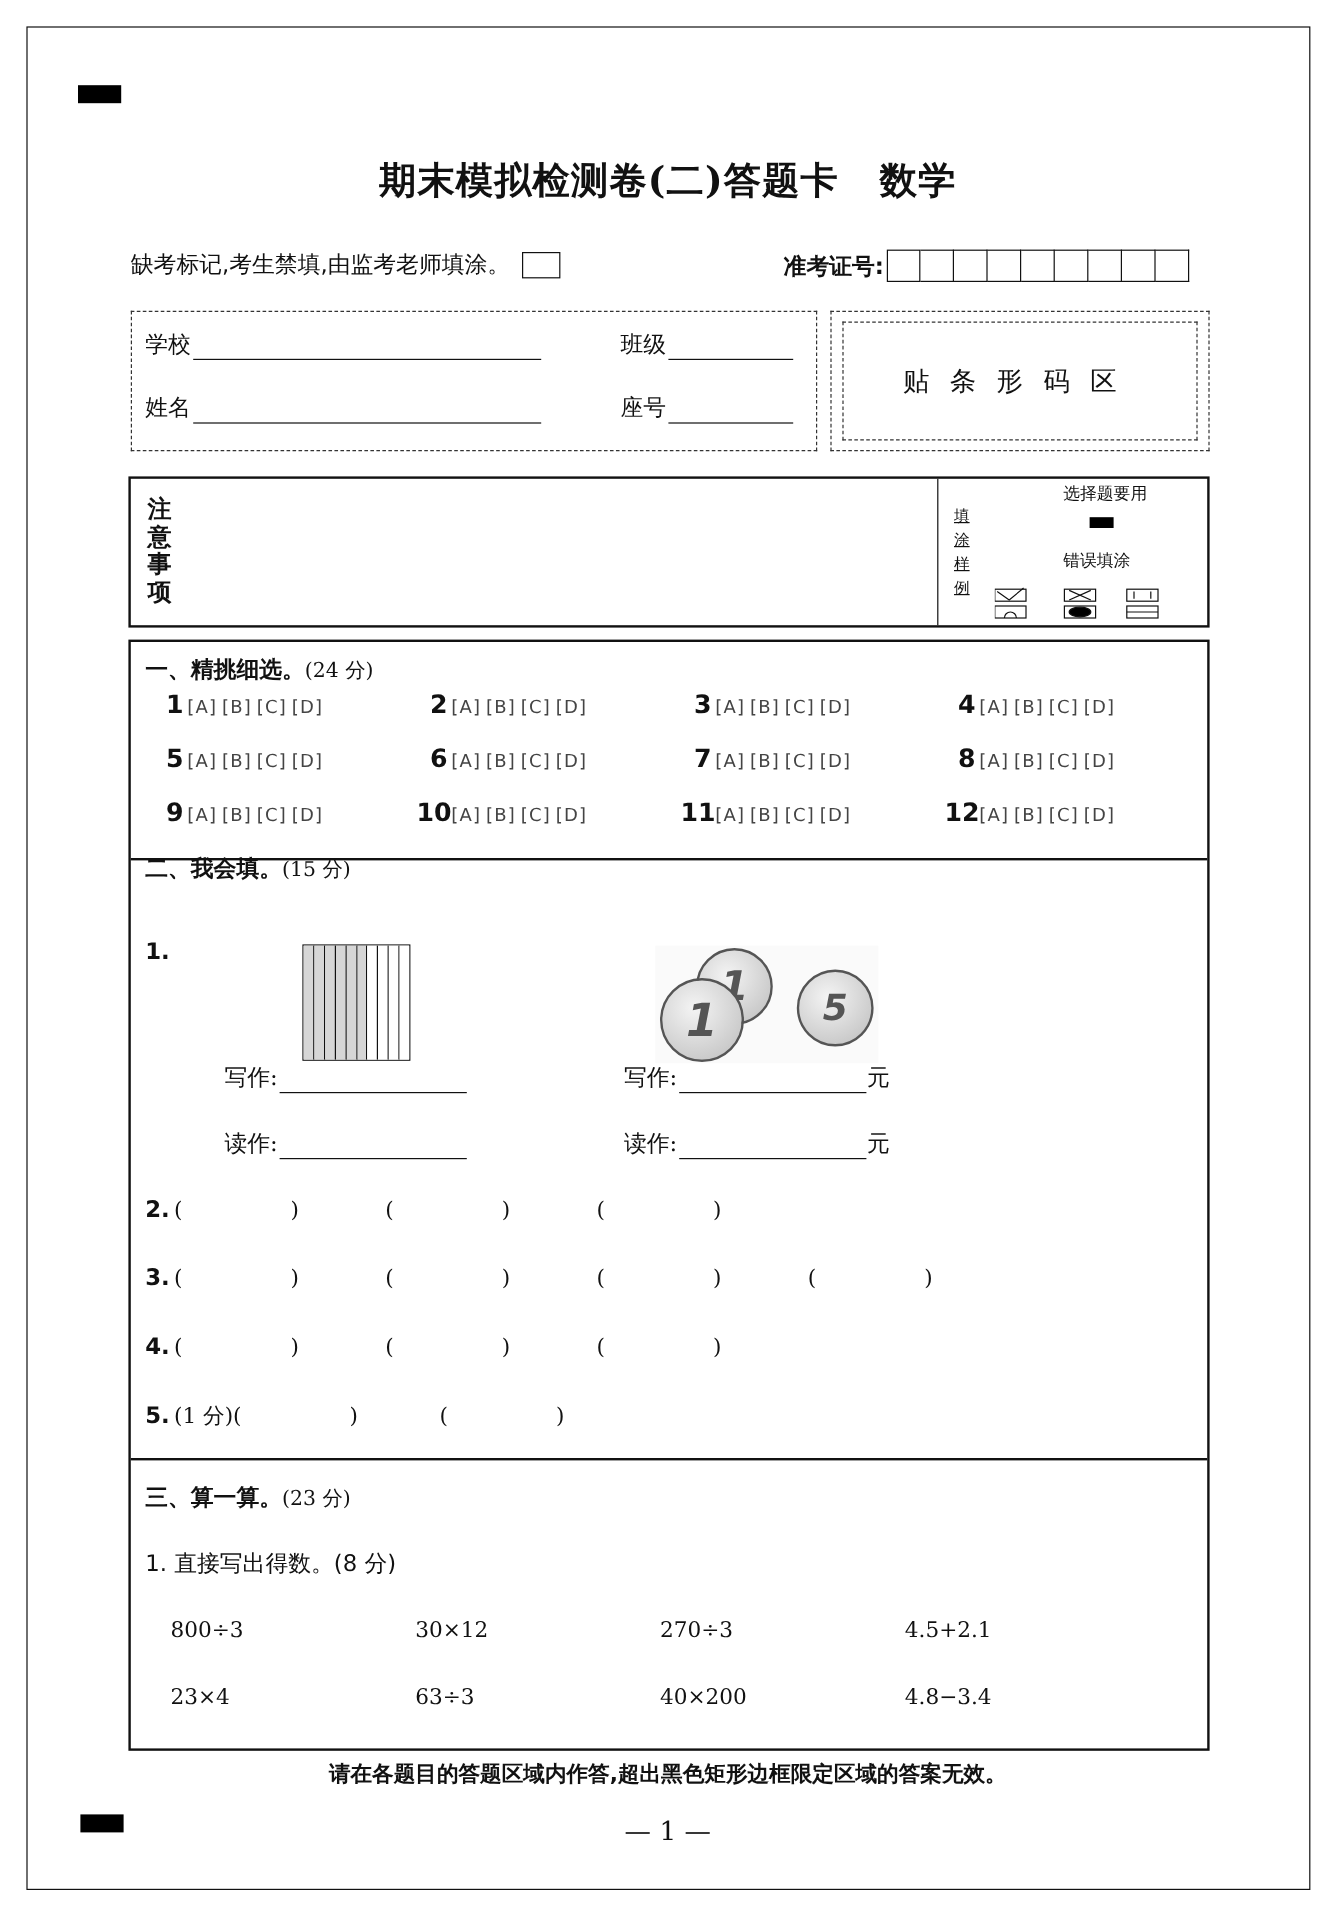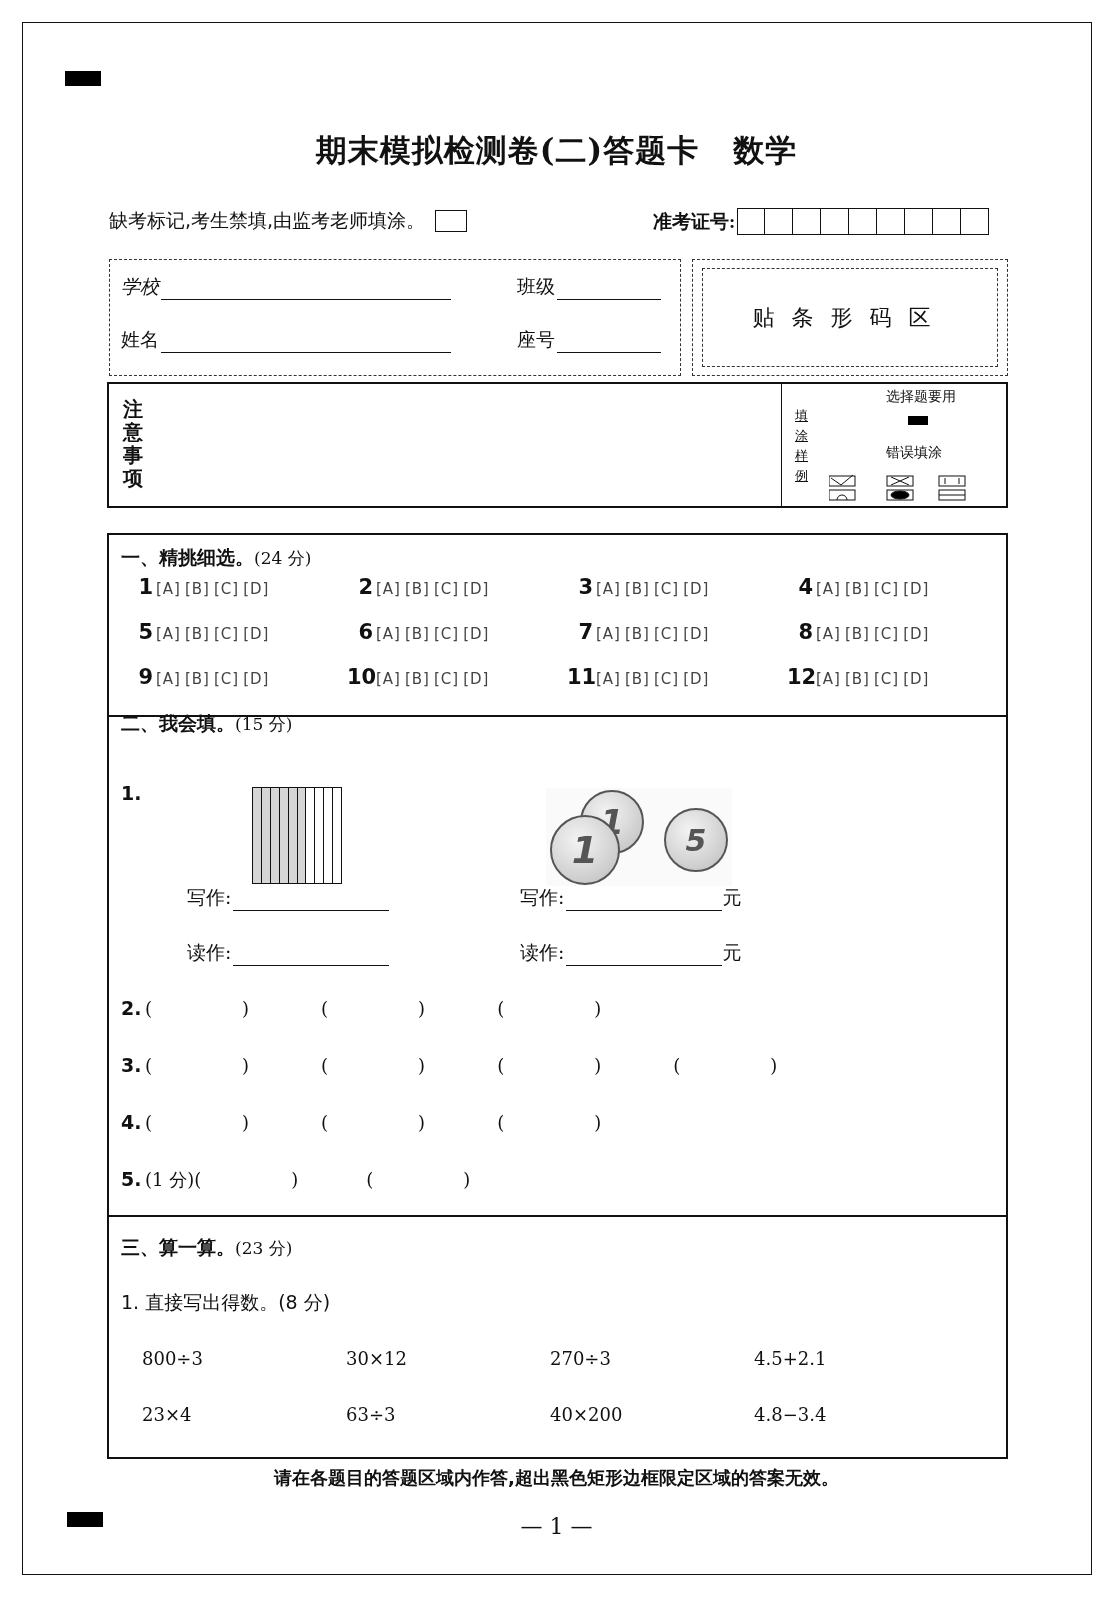--- a/index.html
+++ b/index.html
@@ -6,31 +6,31 @@
   body { width: 1113px; height: 1602px; position: relative; overflow: hidden;
          font-family: "DejaVu Sans", sans-serif; color: #111; }
   .abs { position: absolute; }
   .frame { left: 22px; top: 22px; width: 1070px; height: 1553px; border: 1.5px solid #111; box-sizing: border-box; }
   .mark { background: #000; width: 36px; height: 15px; }
   .title { left: 0; width: 1113px; top: 130px; text-align: center; font-family: "DejaVu Serif", serif;
            font-size: 31px; font-weight: bold; letter-spacing: 1px; }
   .title .sub { margin-left: 34px; }
   .absent { left: 109px; top: 208px; font-size: 19px; display: flex; align-items: center; }
   .absent .box { width: 30px; height: 20px; border: 1.5px solid #111; margin-left: 10px; display: inline-block; }
-  .ticket { left: 653px; top: 208px; font-size: 19px; font-weight: bold; display: flex; align-items: center; font-family: Liberation Serif, serif; }
+  .ticket { left: 653px; top: 208px; font-size: 19px; font-weight: bold; display: flex; align-items: center; }
   .ticket .cells { display: flex; margin-left: 2px; }
   .ticket .cell { width: 28px; height: 27px; border: 1.5px solid #111; border-left: none; box-sizing: border-box; }
   .ticket .cell:first-child { border-left: 1.5px solid #111; }
   .info { left: 109px; top: 259px; width: 572px; height: 117px; border: 1px dashed #333; box-sizing: border-box; }
   .field { position: absolute; font-size: 19px; display: flex; align-items: flex-end; }
   .field .line { border-bottom: 1.5px solid #111; height: 22px; margin-left: 2px; }
   .barcode-outer { left: 692px; top: 259px; width: 316px; height: 117px; border: 1px dashed #333; box-sizing: border-box; }
   .barcode-inner { position: absolute; left: 9px; top: 8px; right: 9px; bottom: 8px; border: 1px dashed #333;
                    display: flex; align-items: center; justify-content: center; font-size: 22px; letter-spacing: 17px; }
-  .notes { left: 107px; top: 382px; width: 901px; height: 126px; border: 2px solid #111; box-sizing: border-box; }
+  .notes { left: 107px; top: 397px; width: 901px; height: 126px; border: 2px solid #111; box-sizing: border-box; }
   .notes .head { position: absolute; left: 14px; top: 14px; width: 24px; font-size: 20px; line-height: 23px; font-weight: bold; }
   .notes .items { position: absolute; left: 66px; top: 10px; font-size: 13.5px; line-height: 27px; }
   .notes .divider { position: absolute; left: 672px; top: 0; bottom: 0; border-left: 1.5px solid #111; }
   .notes .sample-head { position: absolute; left: 686px; top: 22px; width: 22px; font-size: 13px; line-height: 20px; text-decoration: underline; }
   .notes .ok-label { position: absolute; left: 777px; top: 4px; font-size: 14px; }
   .notes .ok-fill { position: absolute; left: 799px; top: 32px; width: 20px; height: 9px; background: #000; }
   .notes .bad-label { position: absolute; left: 777px; top: 60px; font-size: 14px; }
   .main { left: 107px; top: 533px; width: 901px; height: 926px; border: 2px solid #111; box-sizing: border-box; padding-left: 15px; }
   .section-title { position: absolute; left: 12px; font-size: 19px; font-weight: bold; }
   .section-title .pts { font-weight: normal; font-family: "DejaVu Serif", serif; font-size: 17px; }
@@ -81,21 +81,21 @@
       <div class="cell"></div>
       <div class="cell"></div>
       <div class="cell"></div>
       <div class="cell"></div>
       <div class="cell"></div>
       <div class="cell"></div>
     </div>
 </div>
 
 <div class="abs info">
-  <div class="field" style="left:11px;top:14px;font-style:italic;">
+  <div class="field" style="left:11px;top:14px;">
     <span>学校</span>
       <span class="line" style="width:290px;"></span>
   </div>
   <div class="field" style="left:407px;top:14px;">
     <span>班级</span>
       <span class="line" style="width:104px;"></span>
   </div>
   <div class="field" style="left:11px;top:67px;">
     <span>姓名</span>
       <span class="line" style="width:290px;"></span>

